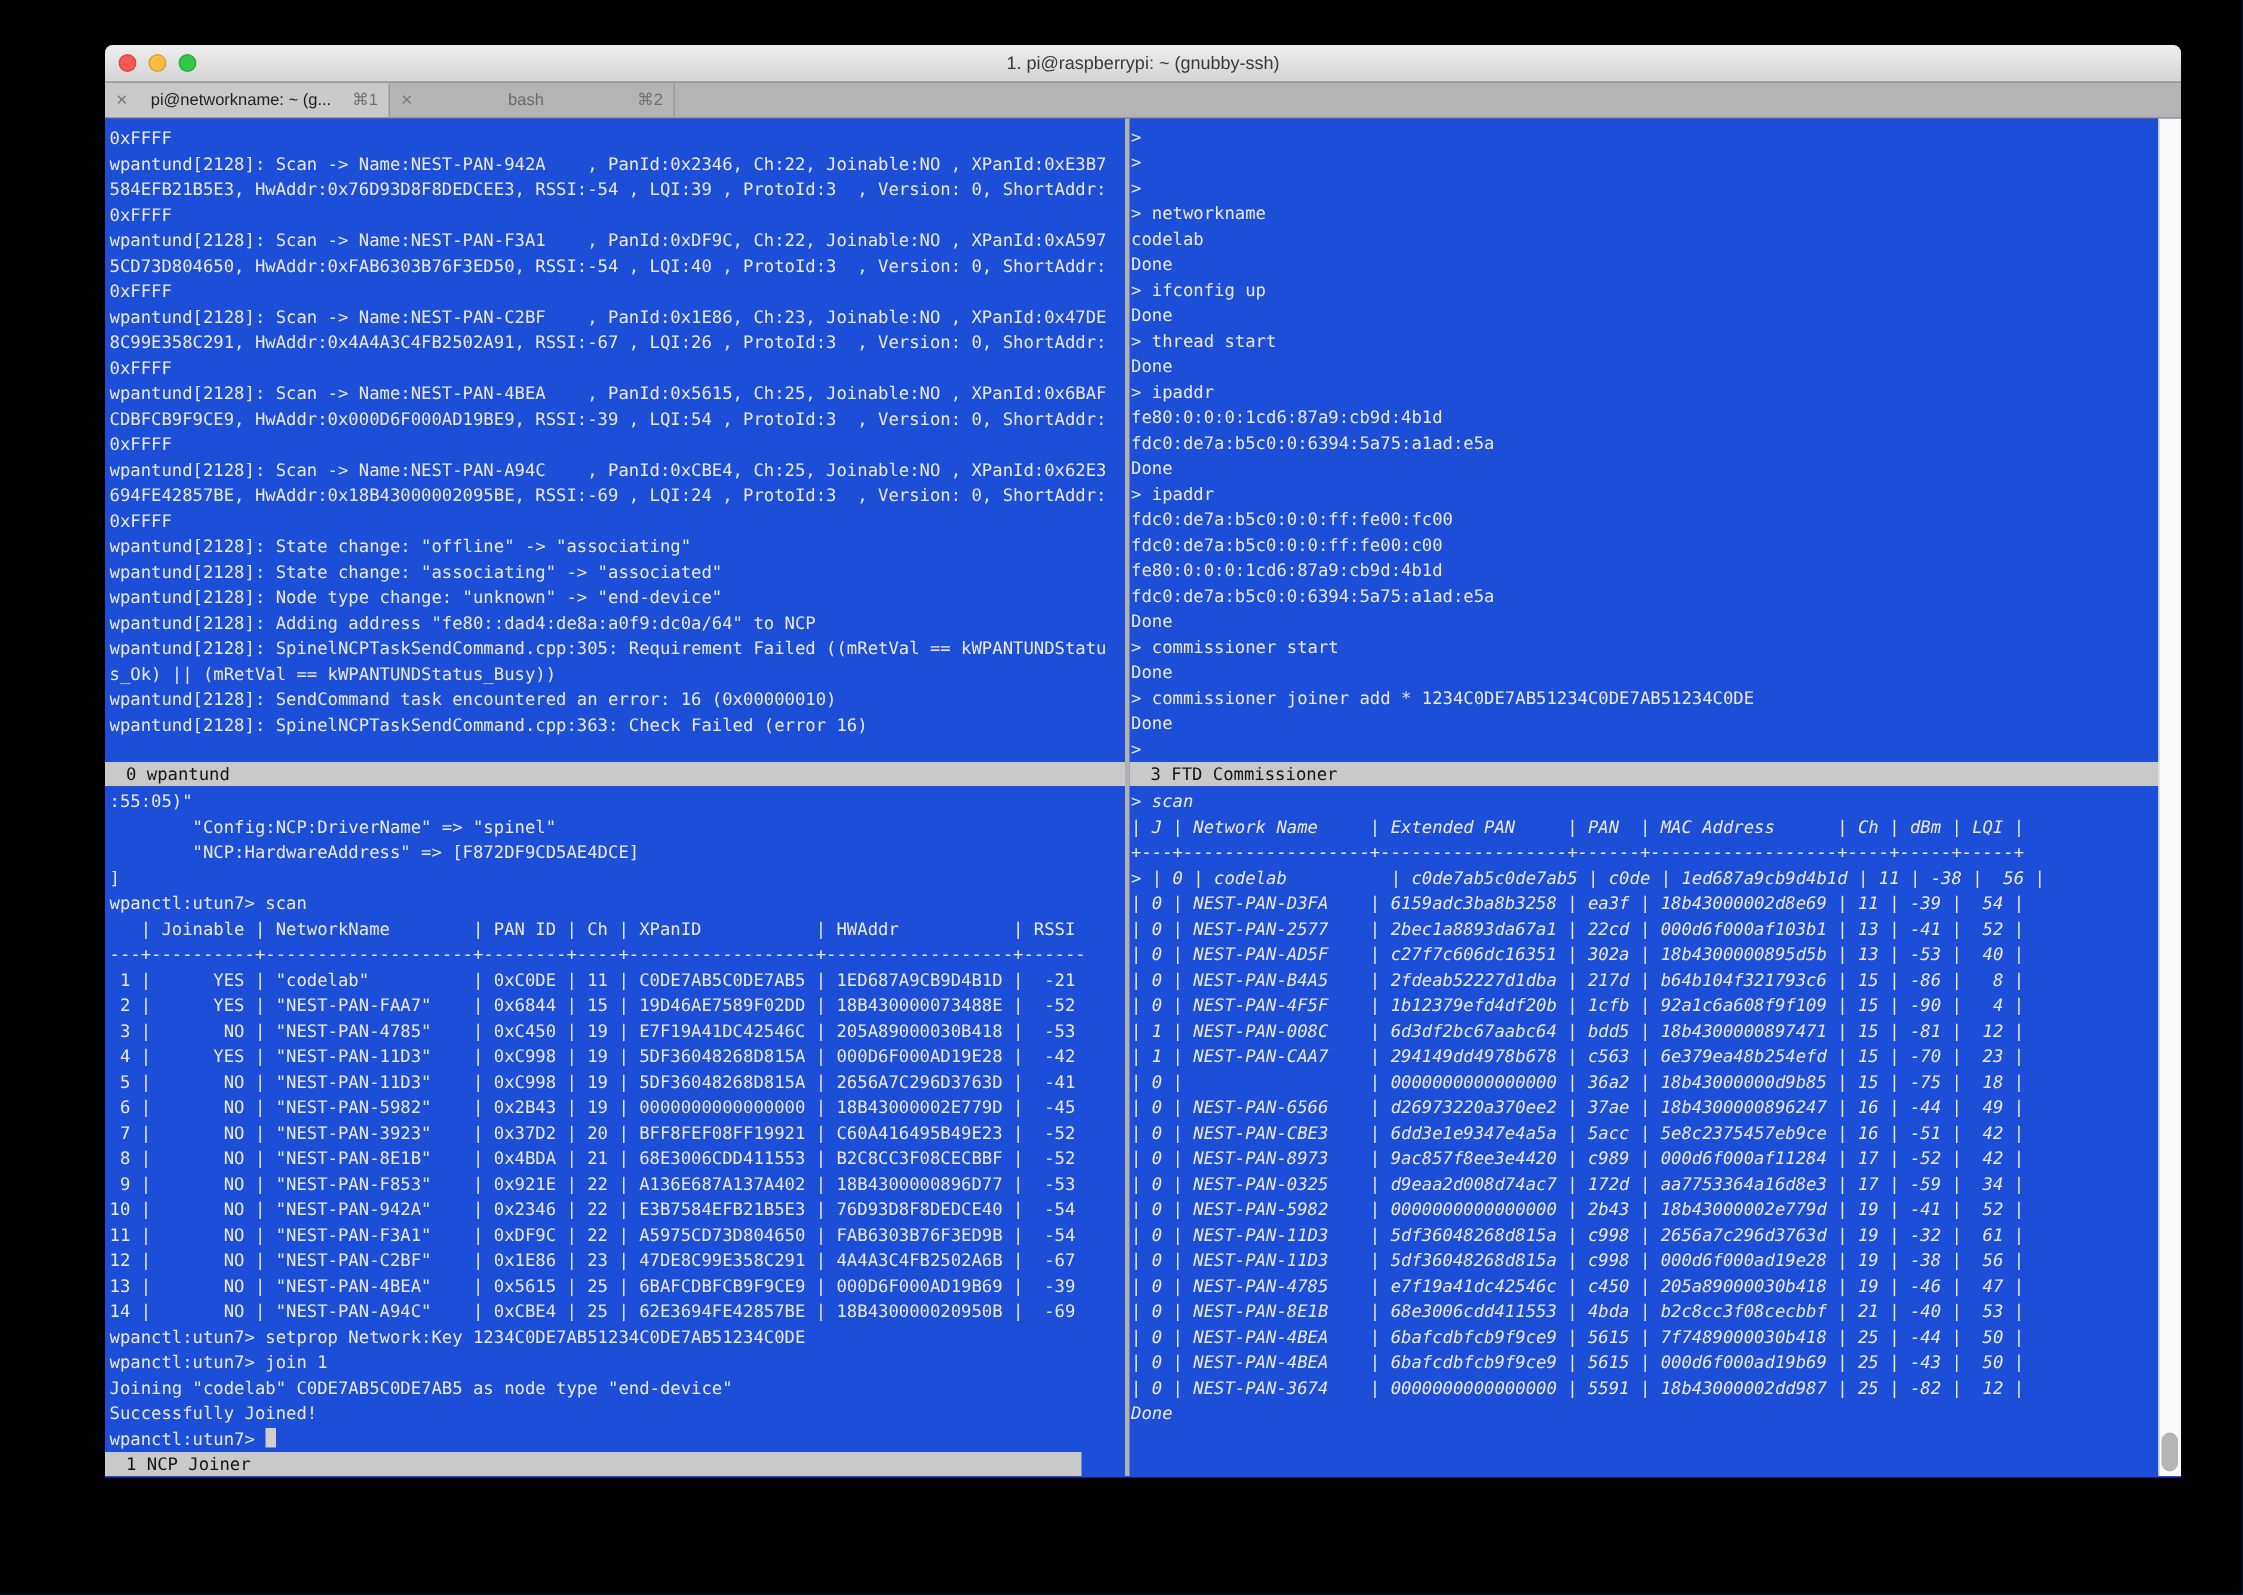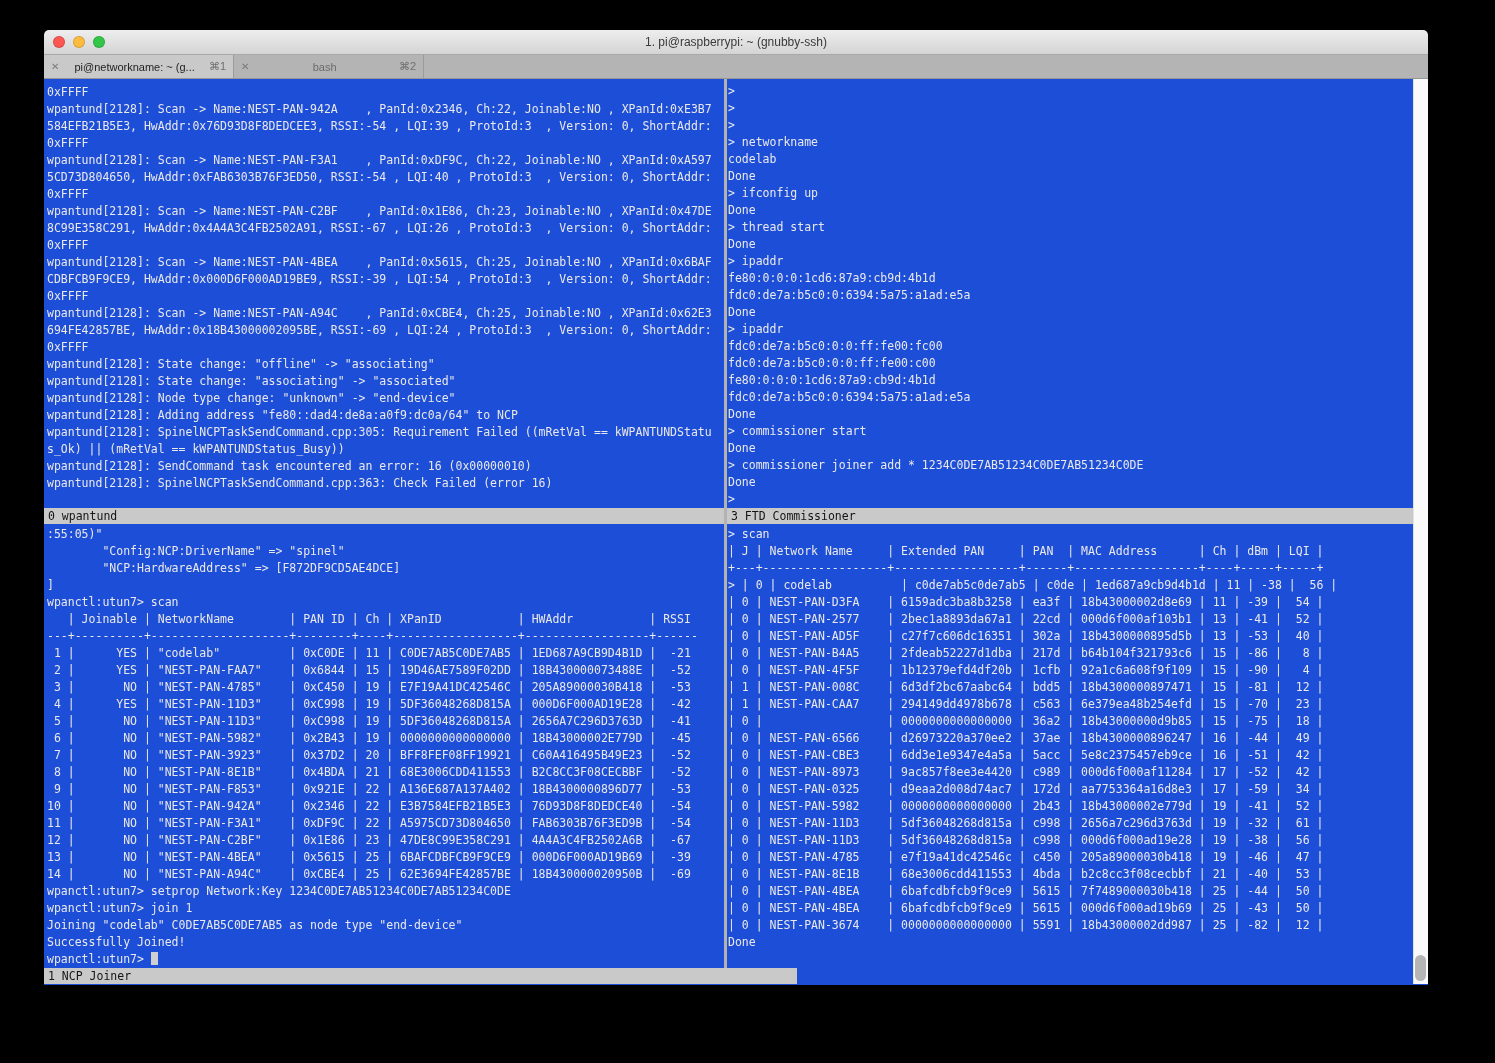--- a/index.html
+++ b/index.html
@@ -1,18 +1,18 @@
 <!DOCTYPE html>
 <html><head>
 <meta charset="utf-8">
 <style>
   html,body{margin:0;padding:0;background:#000;}
   body{width:1495px;height:1063px;position:relative;overflow:hidden;
        font-family:"DejaVu Sans Mono",monospace;}
-  .window{position:absolute;left:44px;top:30px;width:1384px;height:955px;
+  .window{position:absolute;left:70px;top:30px;width:1384px;height:955px;
           border-radius:5px 5px 0 0;overflow:hidden;box-shadow:0 10px 30px rgba(0,0,0,.6);}
   
   .titlebar{height:24px;background:linear-gradient(#eeeeee,#d4d4d4);
             border-bottom:1px solid #a8a8a8;position:relative;}
   .traffic{position:absolute;left:9px;top:6px;display:flex;gap:8px;}
   .light{width:12px;height:12px;border-radius:50%;display:inline-block;
          border:1px solid rgba(0,0,0,.15);box-sizing:border-box;}
   .light.red{background:#fc5753;}
   .light.yellow{background:#fdbc40;}
   .light.green{background:#33c748;}
@@ -31,28 +31,28 @@
   .tkey{color:#6f6f6f;margin-left:6px;}
   .tabfill{flex:1;background:#b4b4b4;}
   
   .term{position:relative;height:908px;background:#1d4ed8;}
   .pane{position:absolute;overflow:hidden;white-space:pre;
         font-size:11.5px;line-height:17px;color:#e9e9e9;}
   .pane .line{height:17px;}
   .pane-tl{left:3px;top:5px;width:676px;height:424px;}
   .pane-tr{left:684px;top:4px;width:684px;height:425px;}
   .pane-bl{left:3px;top:447px;width:676px;height:441px;}
-  .pane-br{left:684px;top:447px;width:684px;height:441px;}
+  .pane-br{left:684px;top:447px;width:684px;height:441px;font-style:italic;}
   .divider{position:absolute;left:680px;top:0;width:3px;height:905px;background:#b2b2b2;}
   .bar{position:absolute;height:16px;background:#c9c9c9;color:#141414;
-       font-size:11.5px;line-height:16px;white-space:pre;padding-left:4px;
+       font-size:11.5px;line-height:16px;white-space:pre;padding-left:14px;
        box-sizing:border-box;}
   .bar-tl{left:0;top:429px;width:680px;}
   .bar-tr{left:683px;top:429px;width:701px;}
-  .bar-bl{left:0;top:889px;width:753px;}
+  .bar-bl{left:0;top:889px;width:651px;}
   .bar-br{left:683px;top:889px;width:701px;}
   .cursor{display:inline-block;width:7px;height:13px;background:#cfcfcf;
           vertical-align:middle;margin-top:-2px;}
   
   .scroll-track{position:absolute;right:0;top:0;width:15px;height:905px;
                 background:#fafafa;border-left:1px solid #e2e2e2;box-sizing:border-box;}
   .scroll-thumb{position:absolute;right:2px;top:876px;width:11px;height:26px;
                 border-radius:6px;background:#b5b5b5;}
 </style>
 </head>

